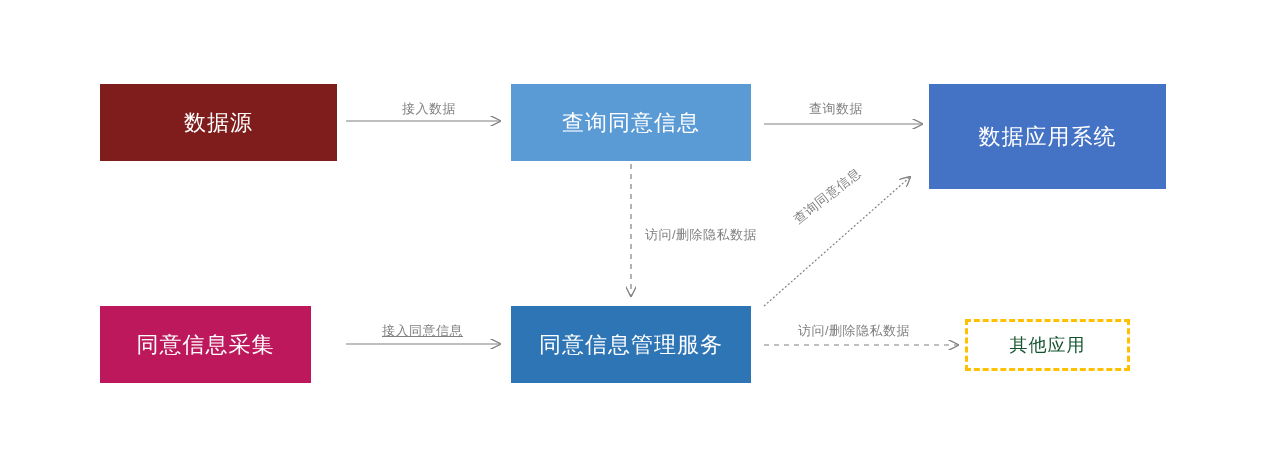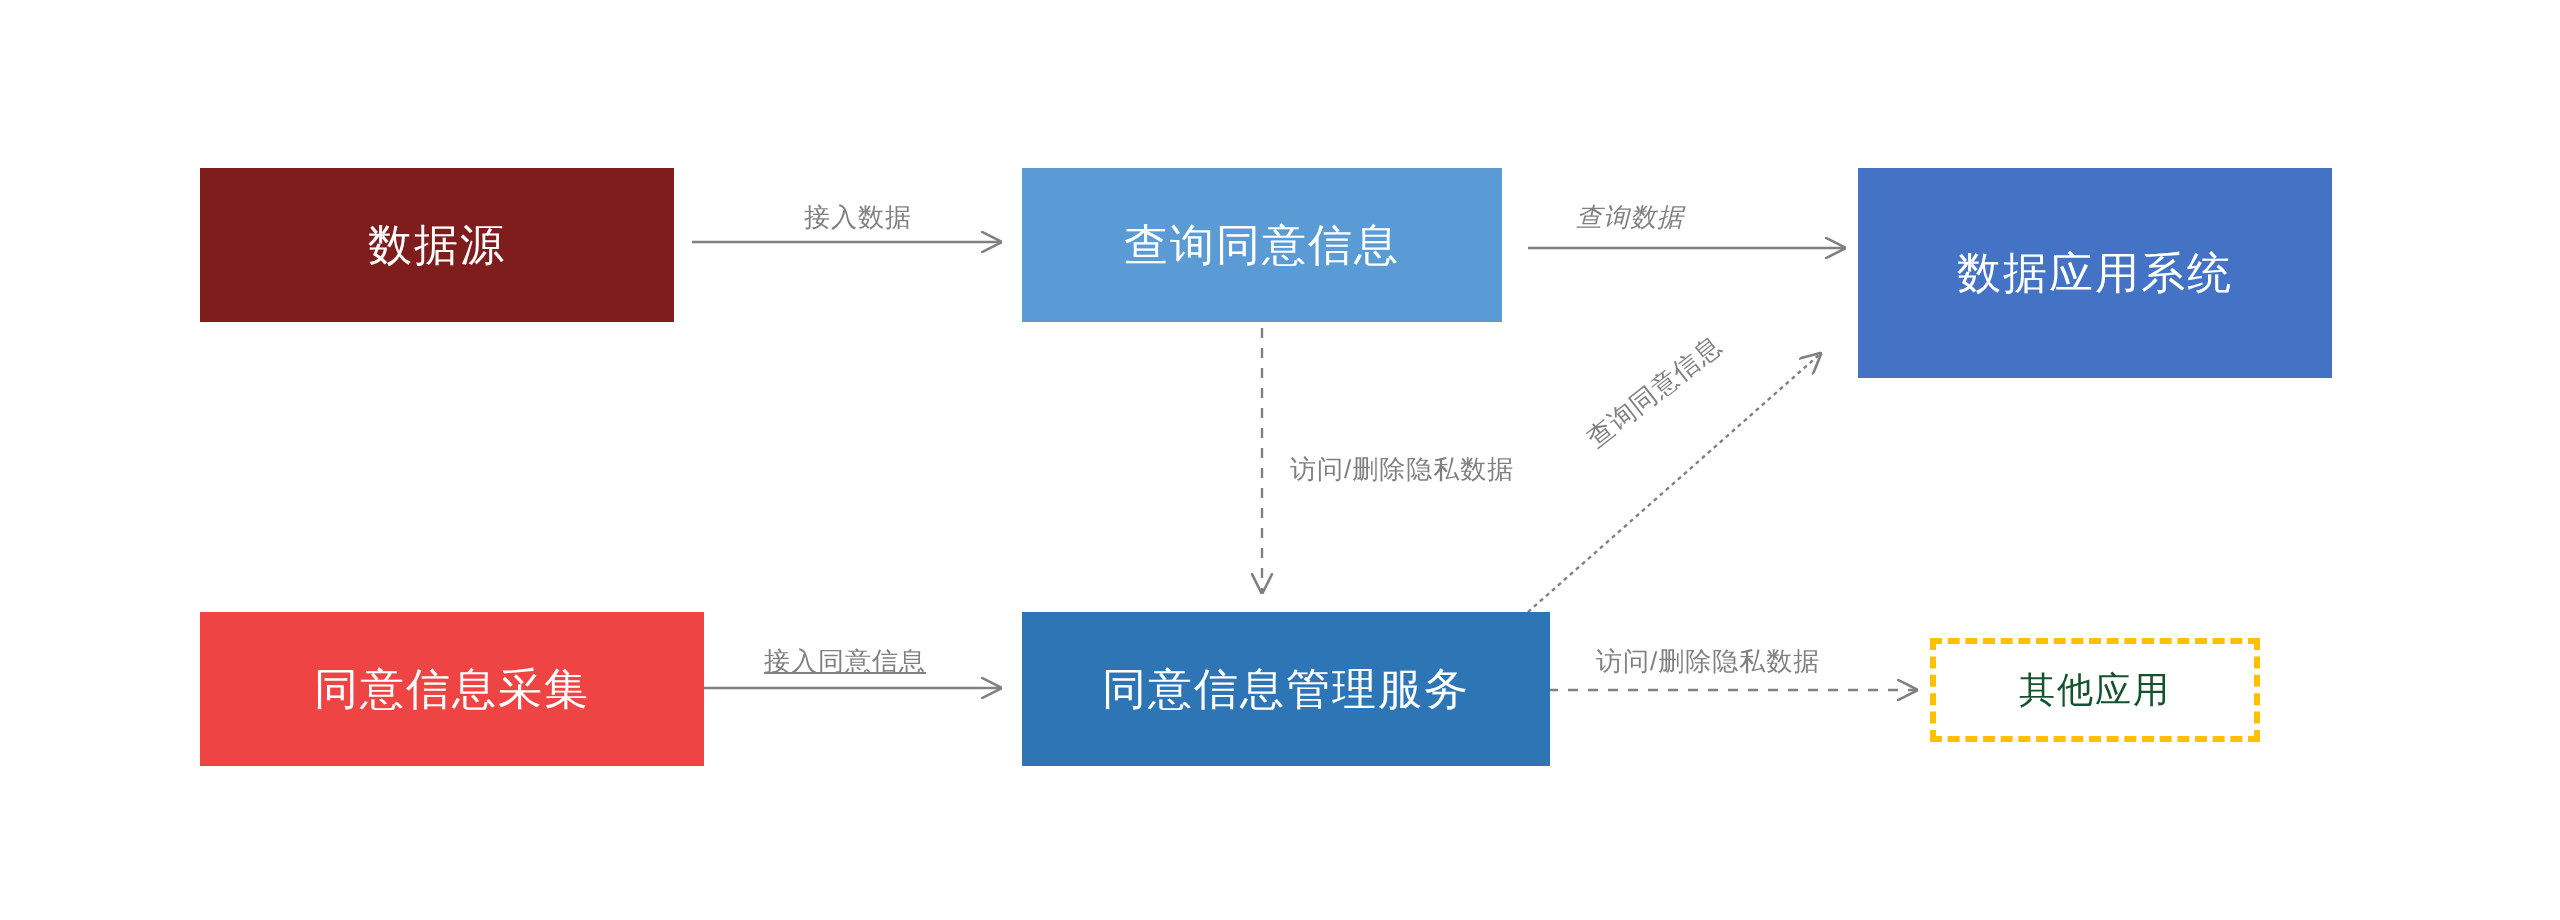--- a/index.html
+++ b/index.html
@@ -38,43 +38,43 @@
   #node-dataset {
     left: 511px; top: 84px; width: 240px; height: 77px;
     background: #5b9bd5;
   }
   #node-dataapp {
     left: 929px; top: 84px; width: 237px; height: 105px;
     background: #4472c4;
     text-align: center;
   }
   #node-consent-collect {
-    left: 100px; top: 306px; width: 252px; height: 77px;
-    background: #ef4444;
+    left: 100px; top: 306px; width: 211px; height: 77px;
+    background: #be185d;
   }
   #node-consent-service {
-    left: 511px; top: 306px; width: 264px; height: 77px;
+    left: 511px; top: 306px; width: 240px; height: 77px;
     background: #2e75b6;
   }
   #node-other-app {
     left: 965px; top: 319px; width: 165px; height: 52px;
     background: #ffffff;
     border: 3px dashed #ffc000;
     color: #14532d;
     font-size: 18px;
   }
   .edge-label {
     position: absolute;
     color: #808080;
     font-size: 13px;
     white-space: nowrap;
     letter-spacing: 0.5px;
   }
   #label-ingest-data { left: 391px; top: 100px; margin-left: 11px; }
-  #label-query-data  { left: 788px; top: 100px; font-style: italic; }
+  #label-query-data  { left: 809px; top: 100px; }
   #label-ingest-consent { left: 382px; top: 322px; text-decoration: underline; }
   #label-access-privacy-bottom { left: 798px; top: 322px; }
   #label-access-privacy-vertical { left: 645px; top: 226px; }
   #label-query-consent {
     left: 790px; top: 214px;
     transform: rotate(-38deg);
     transform-origin: left top;
   }
 </style>
 </head>

